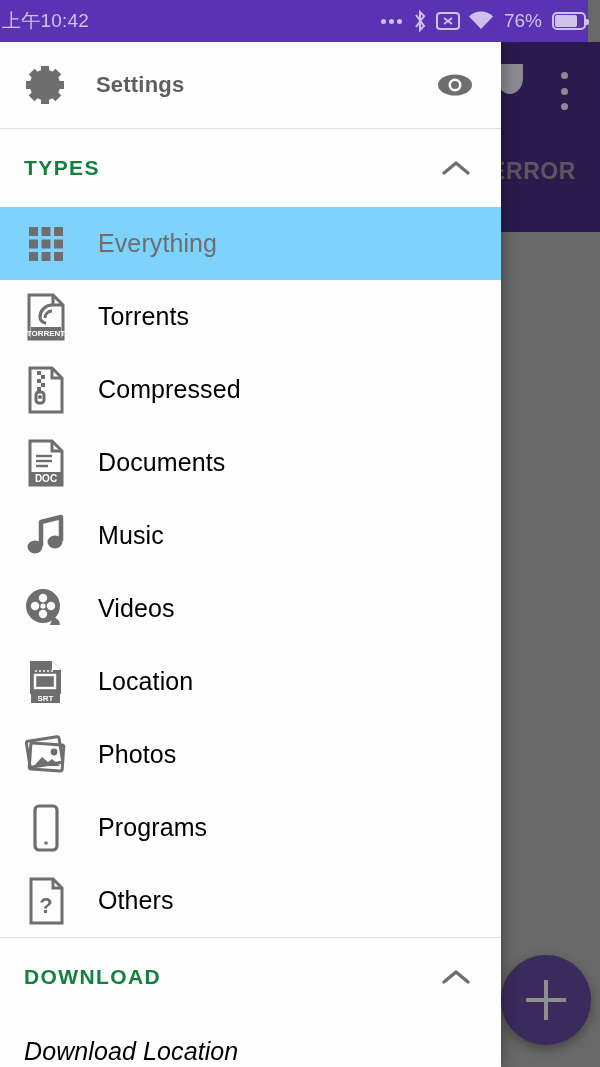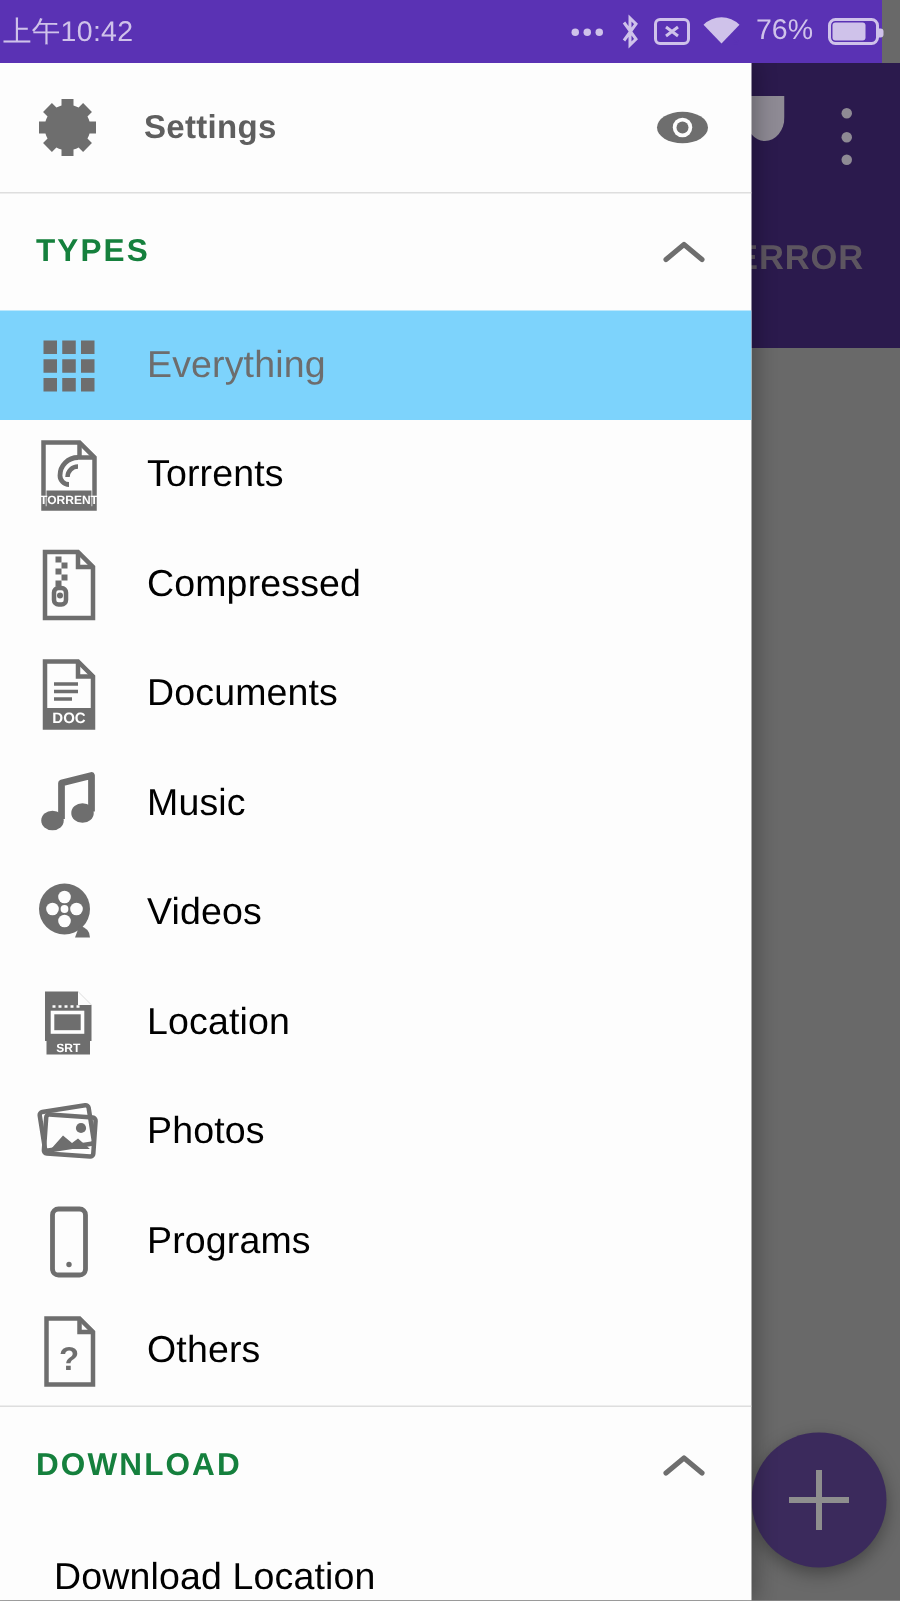--- a/index.html
+++ b/index.html
@@ -105,21 +105,21 @@
     position:relative;
   }
   .list-item.selected { background:#7dd3fc; }
   .item-icon { width:48px; height:48px; flex:none; display:flex; align-items:center; justify-content:center; }
   .item-icon svg { display:block; }
   .item-label {
     margin-left:28px; font-size:25px; color:#000000; letter-spacing:.1px;
   }
   .list-item.selected .item-label { color:#6d6d6d; }
   .download-item { height:70px; display:flex; align-items:center; padding-left:24px; }
-  .download-item .item-label { margin-left:12px; }
+  .download-item .item-label { margin-left:0;font-style:italic; }
 </style>
 </head>
 <body>
 
 <div id="screen">
 
   <div class="bg-app">
     <div class="bg-appbar"></div>
 
     <div class="bg-appbar-icon">

